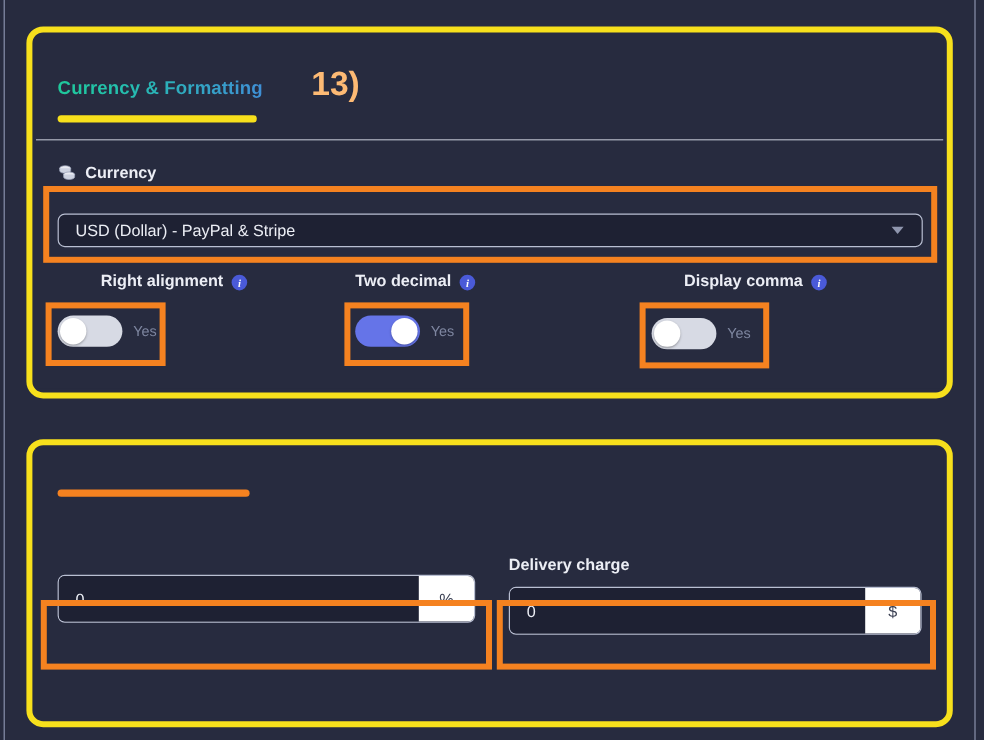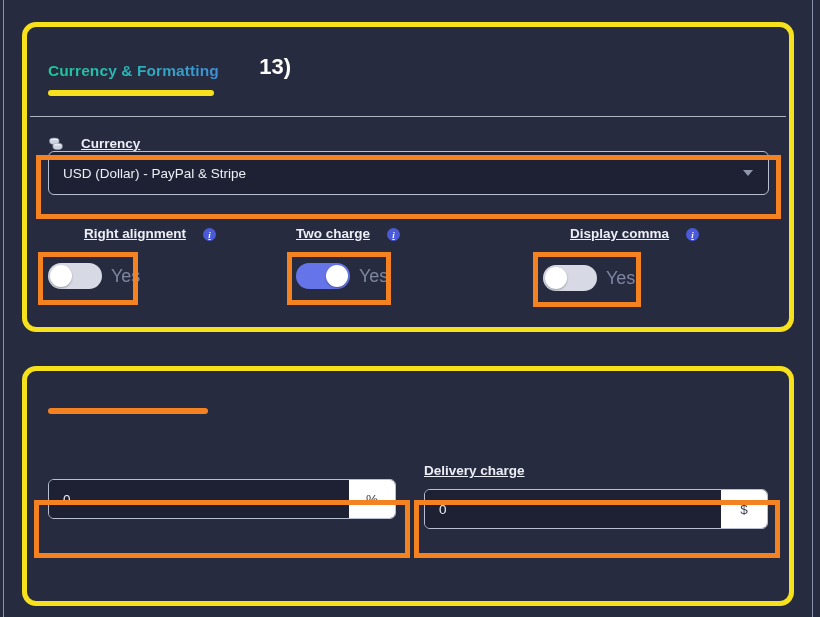--- a/index.html
+++ b/index.html
@@ -78,23 +78,23 @@
     display: block;
     height: 6px;
     border-radius: 3px;
     margin-top: 6px;
   }
   .title-underline.yellow { background: #f7e01c; width: 166px; }
   .title-underline.orange { background: #f58220; width: 160px; }
 
   .anno-num {
     display: inline-block;
-    font-size: 22px;
+    font-size: 28px;
     font-weight: 700;
-    color: #ffffff;
+    color: #fdba74;
     margin-left: 36px;
     vertical-align: middle;
     position: relative;
     top: -4px;
   }
 
   .divider {
     position: absolute;
     left: 0;
     right: 0;
@@ -103,24 +103,23 @@
     opacity: .85;
   }
   .c1 .divider { top: 86px; }
 
   
   .field-label {
     font-size: 13.5px;
     font-weight: 700;
     color: #eceef5;
     display: flex;
-    align-items: center;
-    gap: 17px;
+    align-items: flex-end;
+    gap: 7px;
     white-space: nowrap;
-    text-decoration: underline;
   }
 
   .coin-icon { display: inline-block; width: 16px; height: 16px; position: relative; top: 1px; }
 
   .info-icon {
     display: inline-flex;
     width: 13px;
     height: 13px;
     border-radius: 50%;
     background: #4a5ad8;
@@ -134,23 +133,23 @@
     position: relative;
     top: 1px;
   }
 
   
   .currency-row { position: absolute; left: 48px; top: 135px; }
 
   .select-wrap {
     position: absolute;
     left: 48px;
-    top: 151px;
+    top: 178px;
     width: 721px;
-    height: 44px;
+    height: 28px;
   }
   .select-box {
     width: 100%;
     height: 100%;
     background: #1e2133;
     border: 1px solid #b9bfd2;
     border-radius: 6px;
     color: #eceef5;
     font-size: 13.5px;
     font-family: "Liberation Sans", sans-serif;
@@ -195,21 +194,21 @@
     width: 22px;
     height: 22px;
     border-radius: 50%;
     background: #ffffff;
     box-shadow: 0 1px 2px rgba(0,0,0,.3);
   }
   .switch.off .knob { left: 2px; }
   .switch.on  .knob { left: 30px; }
 
   .switch-text {
-    font-size: 18px;
+    font-size: 12px;
     color: #7e86a0;
   }
 
   .input-group {
     display: flex;
     height: 40px;
     border: 1px solid #b9bfd2;
     border-radius: 6px;
     overflow: hidden;
     background: #1e2133;
@@ -275,21 +274,21 @@
   <div class="select-box">USD (Dollar) - PayPal &amp; Stripe</div>
   <span class="select-caret"></span>
 </div>
 
 <div class="field-label" style="position:absolute;left:48px;top:226px;padding-left:36px;">
   <span>Right alignment</span>
   <span class="info-icon">i</span>
 </div>
 
 <div class="field-label" style="position:absolute;left:296px;top:226px;">
-  <span>Two charge</span>
+  <span>Two decimal</span>
   <span class="info-icon">i</span>
 </div>
 
 <div class="field-label" style="position:absolute;left:546px;top:226px;padding-left:24px;">
   <span>Display comma</span>
   <span class="info-icon">i</span>
 </div>
 
 <div class="toggle-group" style="position:absolute;left:48px;top:263px;">
   <div class="switch off">

